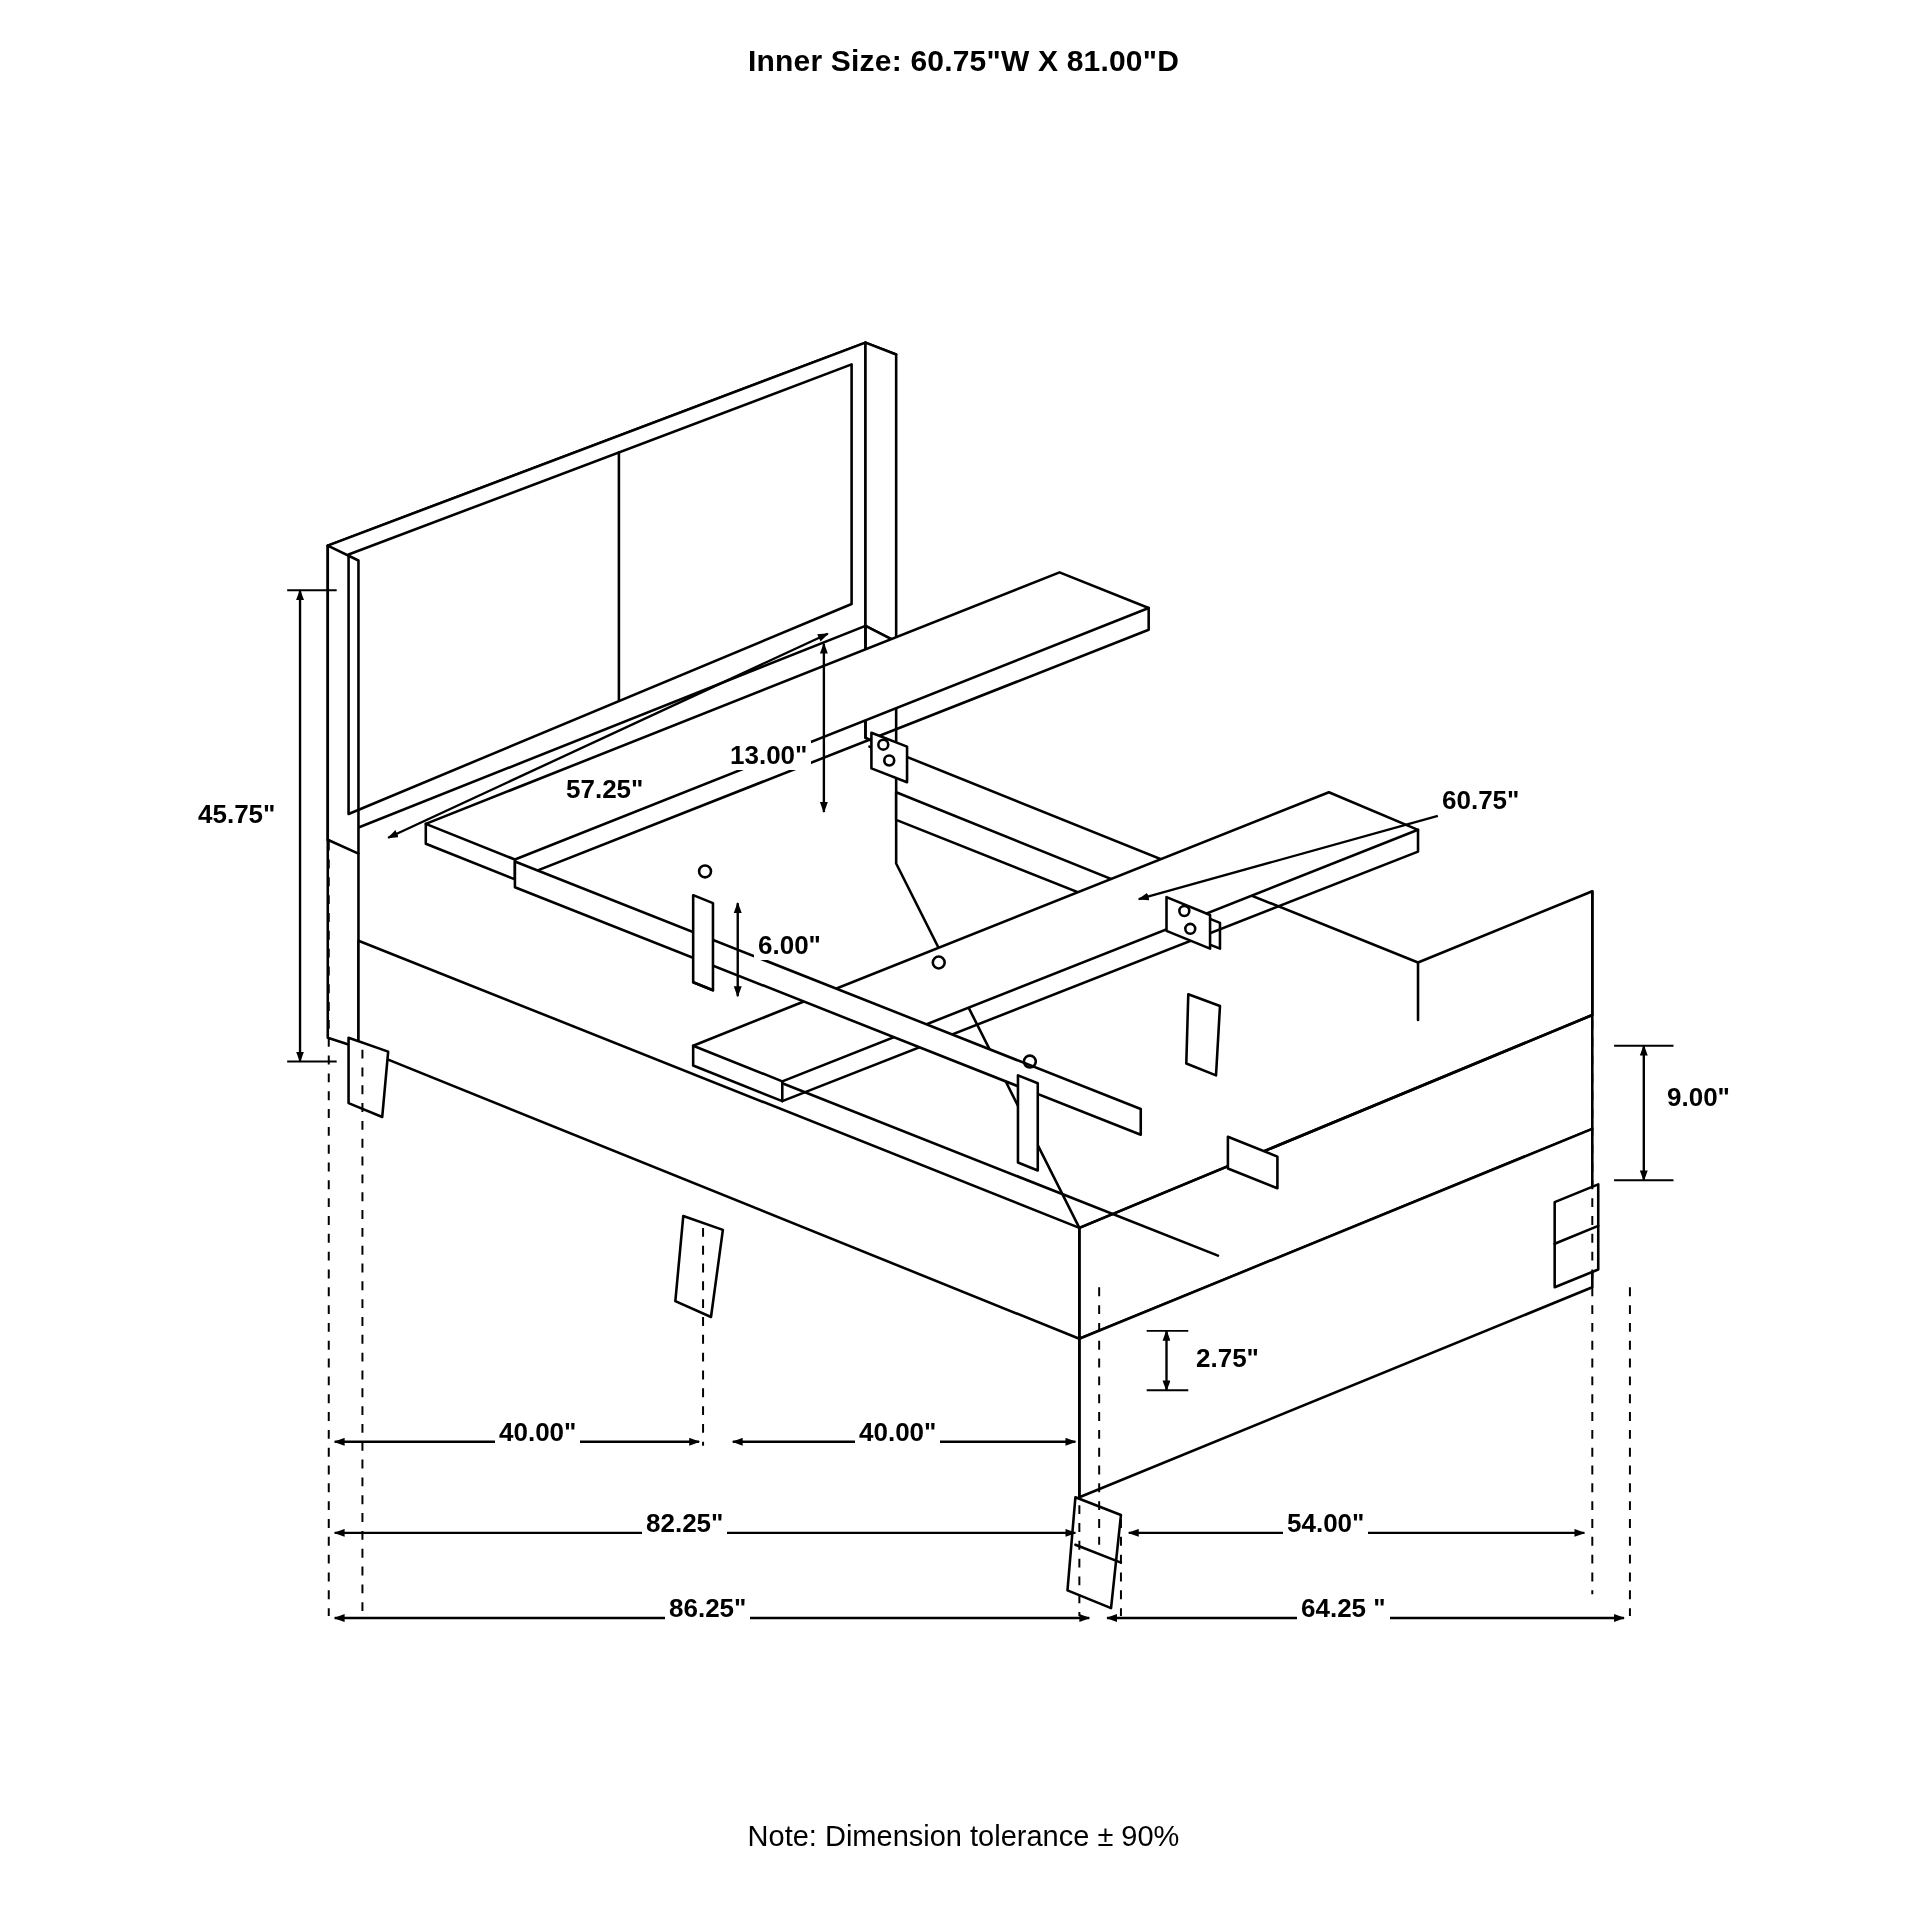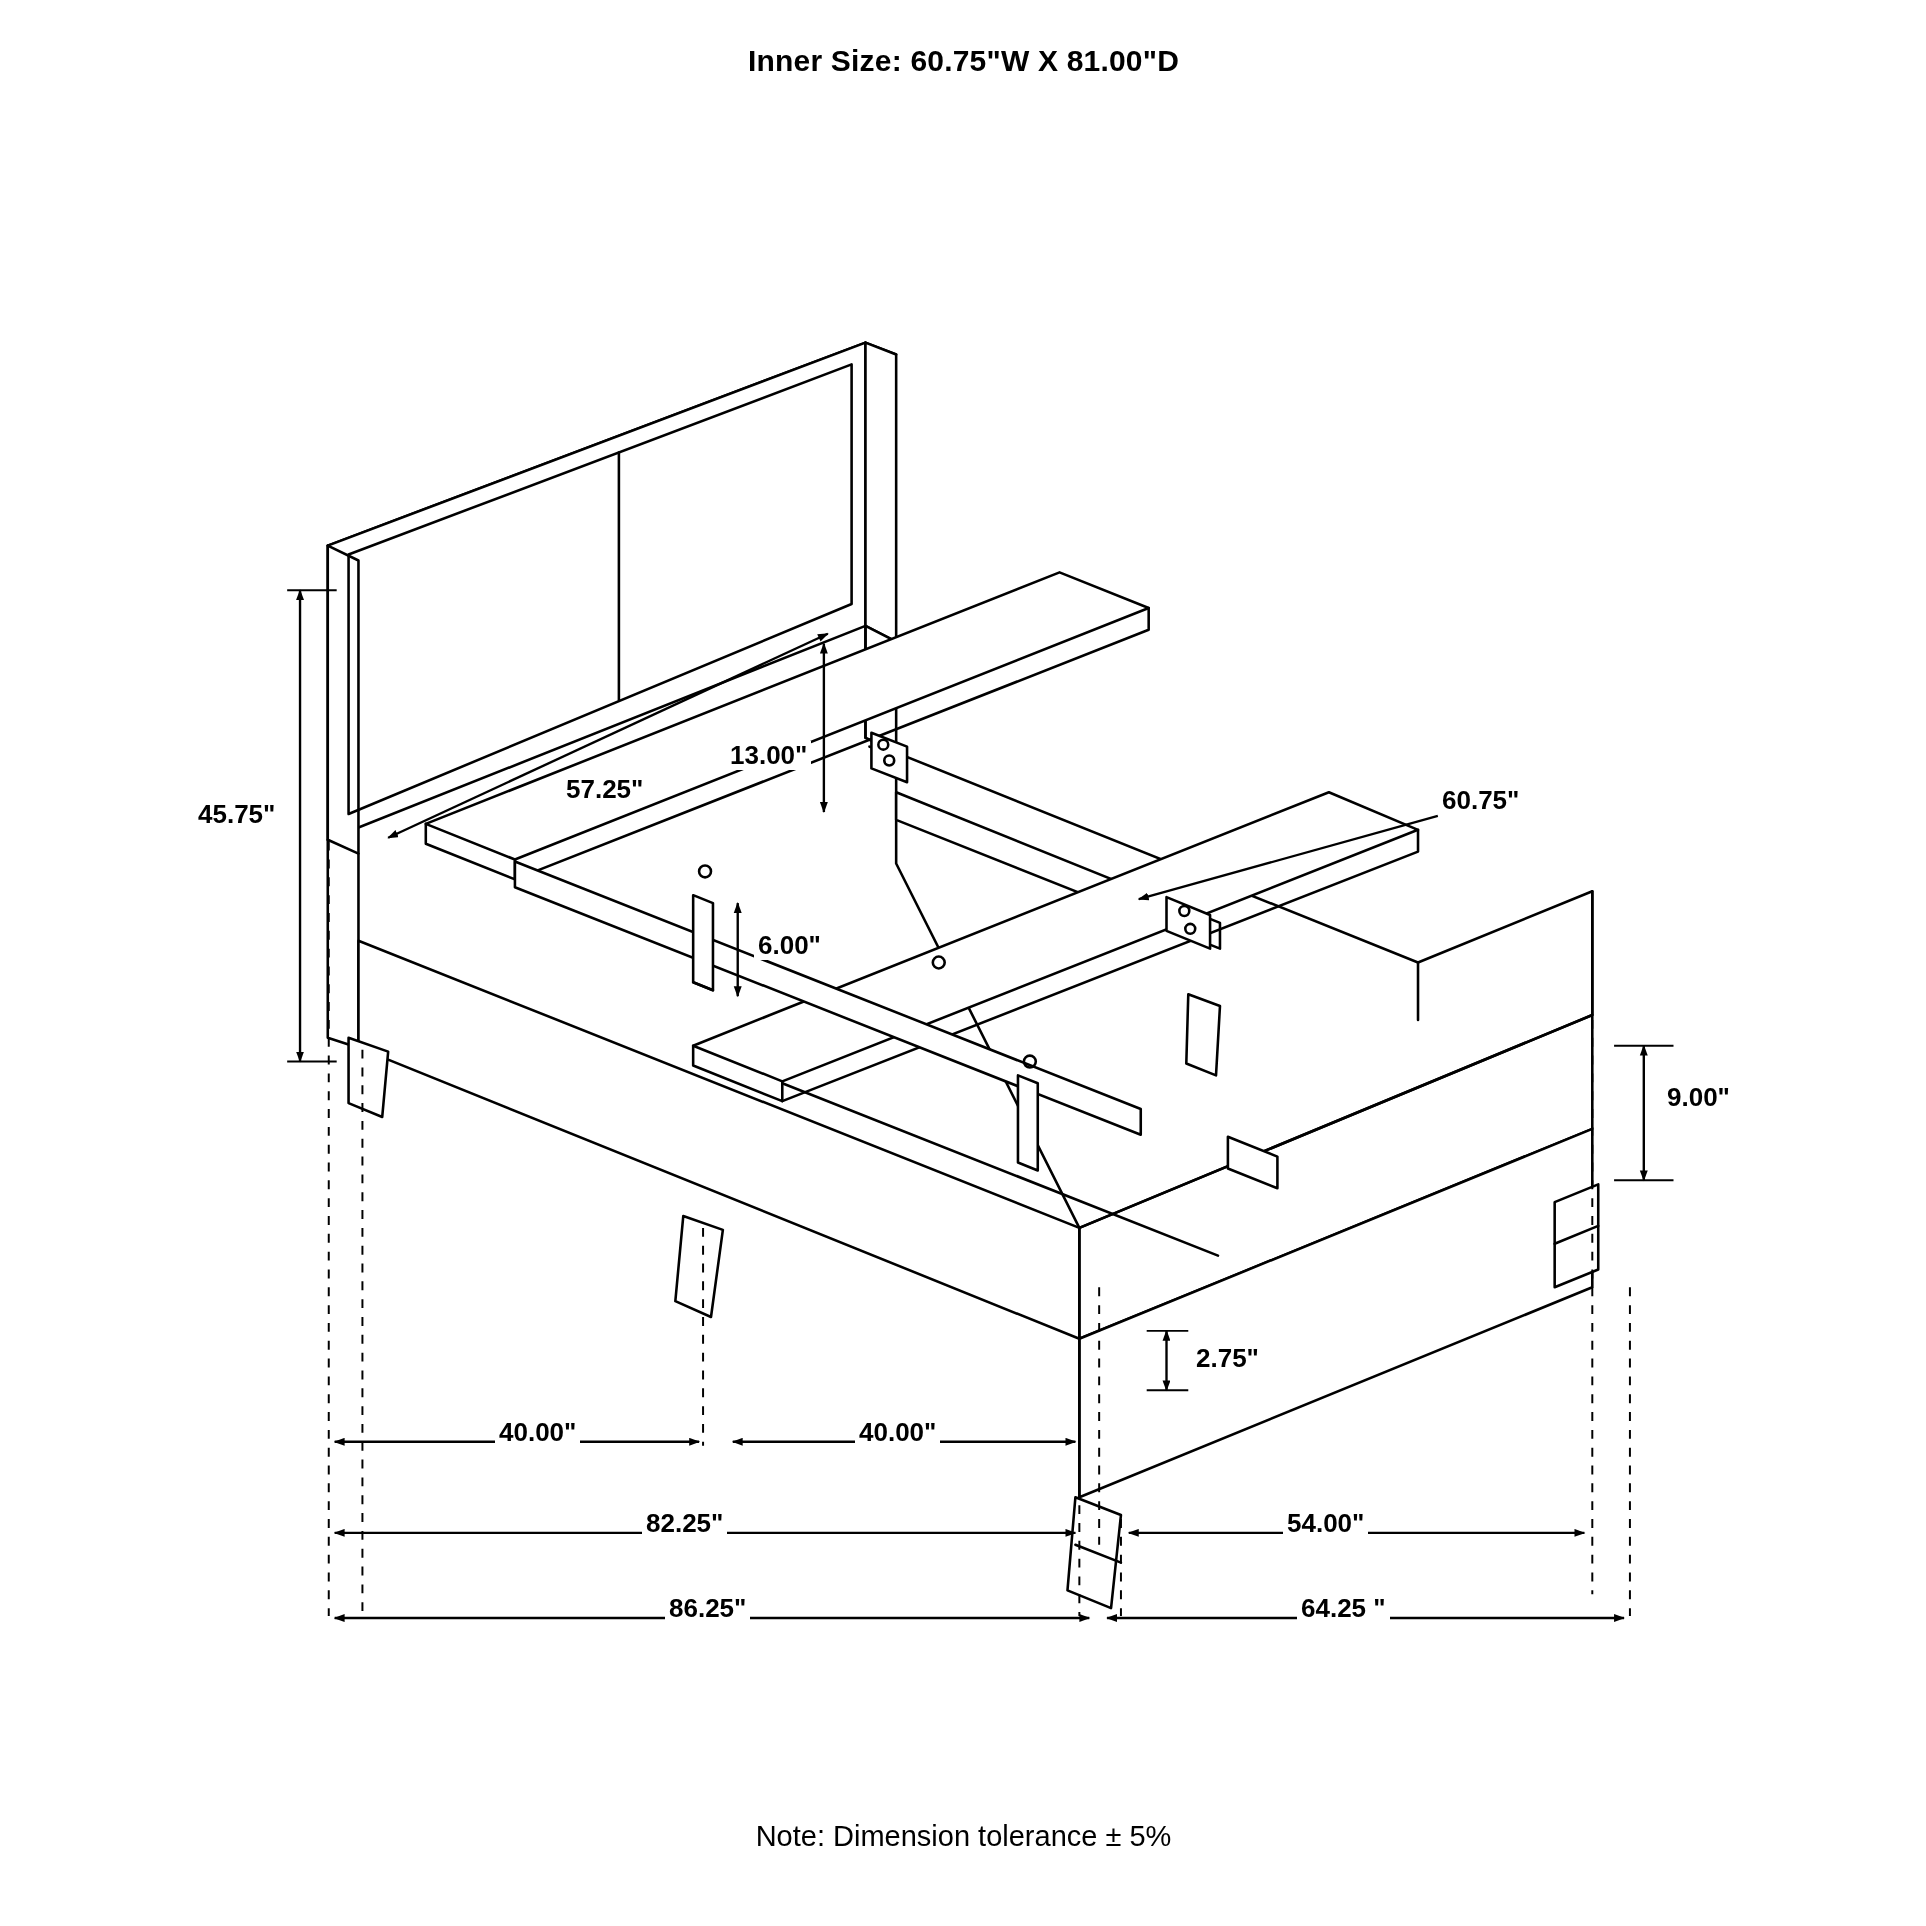--- a/index.html
+++ b/index.html
@@ -201,15 +201,15 @@
   <div class="dimlabel" style="left:1438px; top:786px;">60.75"</div>
   <div class="dimlabel" style="left:1663px; top:1083px;">9.00"</div>
   <div class="dimlabel" style="left:1192px; top:1344px;">2.75"</div>
   <div class="dimlabel" style="left:495px; top:1418px;">40.00"</div>
   <div class="dimlabel" style="left:855px; top:1418px;">40.00"</div>
   <div class="dimlabel" style="left:642px; top:1509px;">82.25"</div>
   <div class="dimlabel" style="left:1283px; top:1509px;">54.00"</div>
   <div class="dimlabel" style="left:665px; top:1594px;">86.25"</div>
   <div class="dimlabel" style="left:1297px; top:1594px;">64.25 "</div>
 
-  <div class="note">Note: Dimension tolerance ± 5%</div>
+  <div class="note">Note: Dimension tolerance ± 90%</div>
 </div>
 
 
 </body></html>

